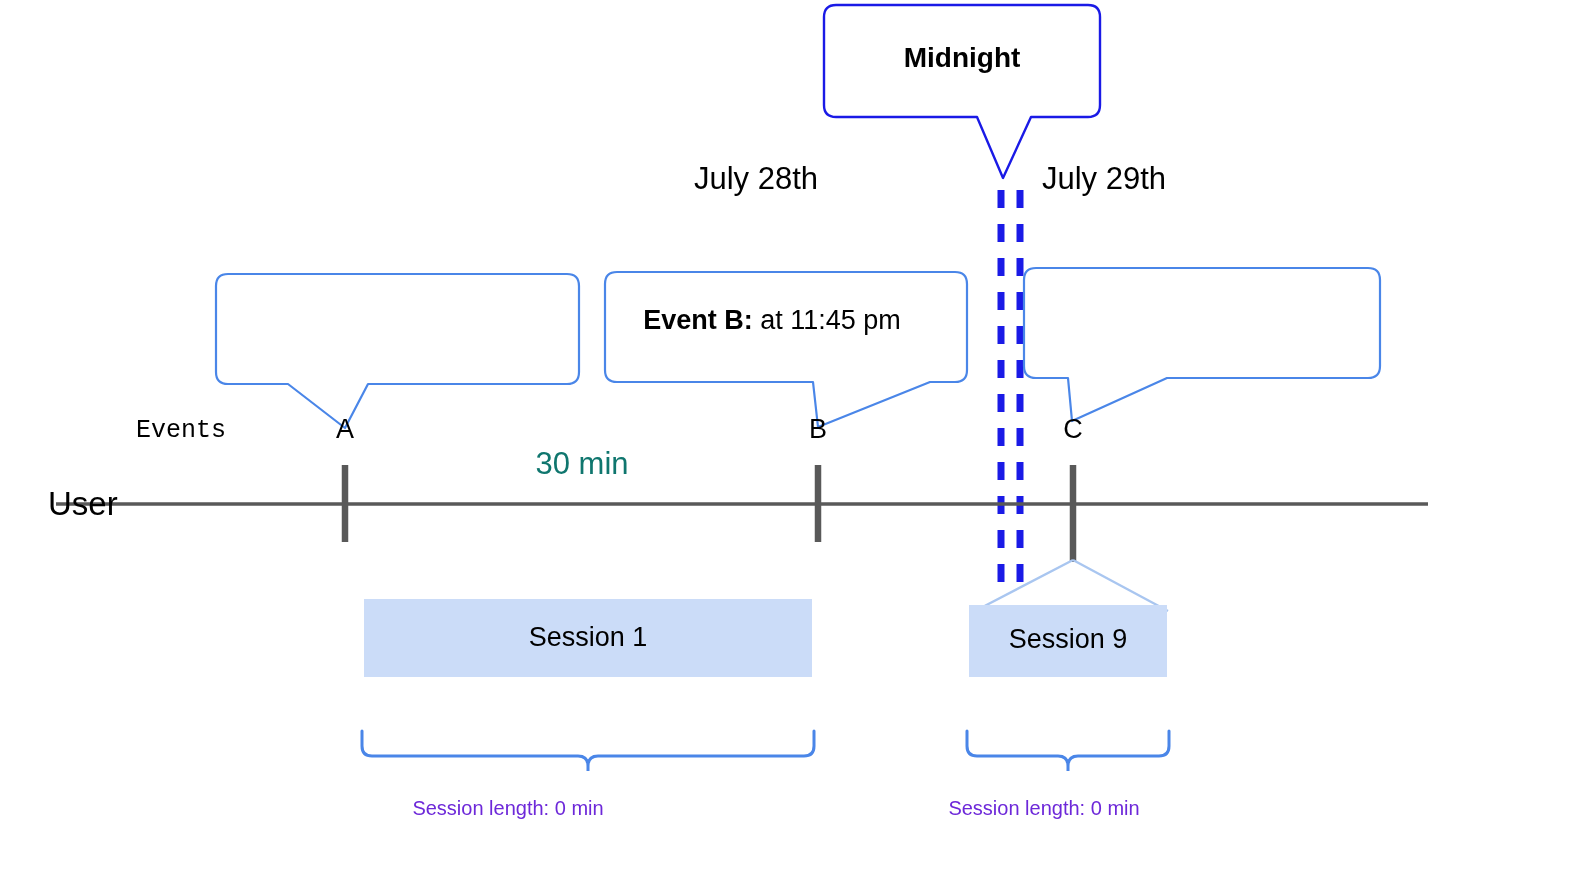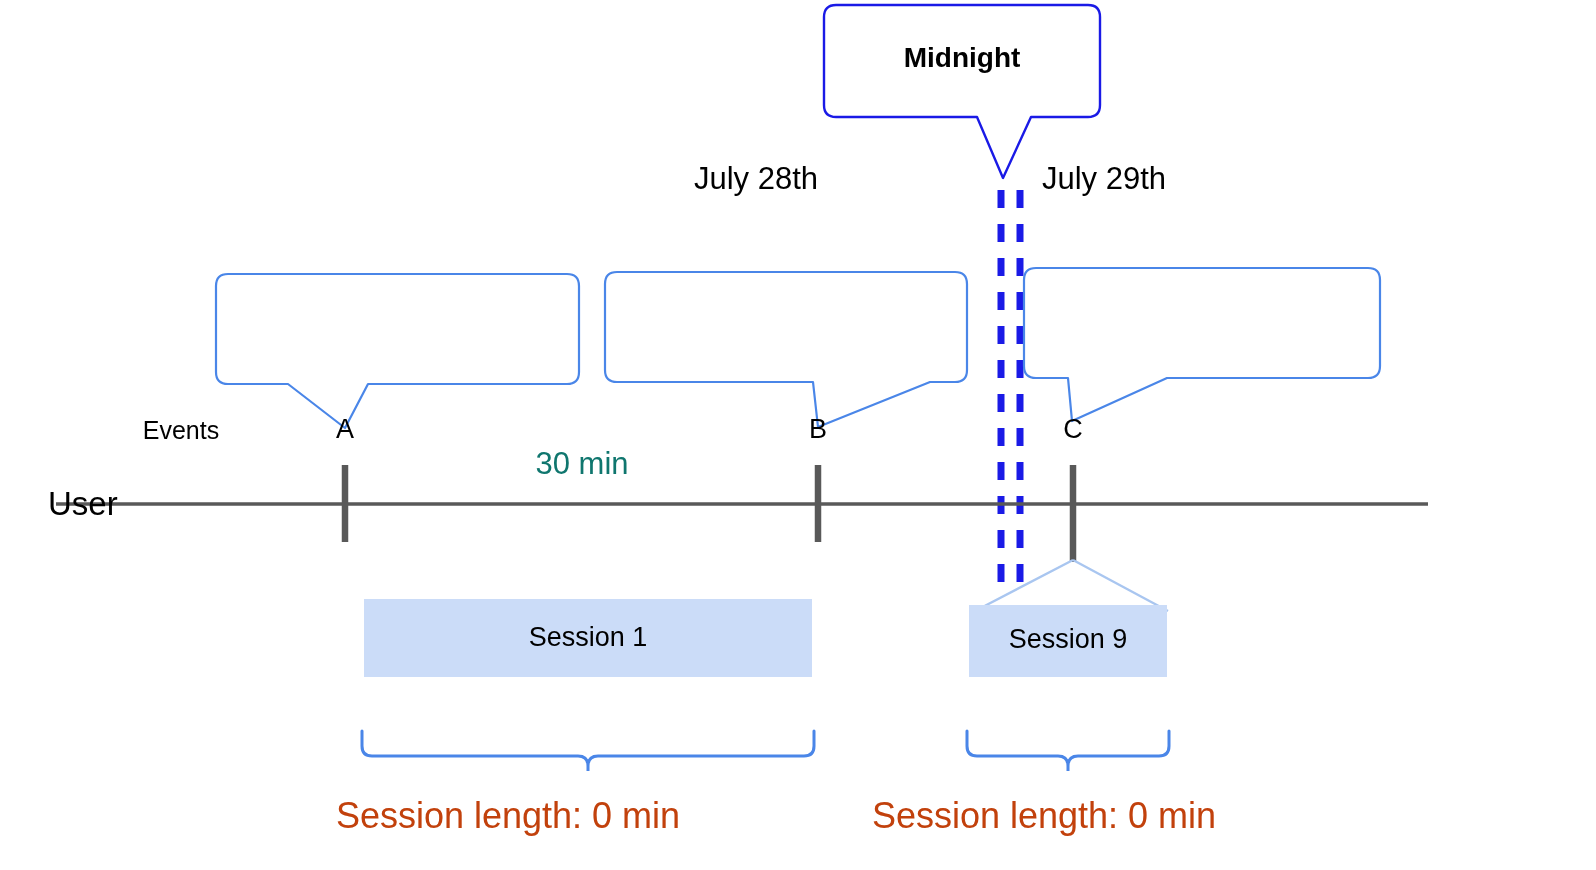--- a/index.html
+++ b/index.html
@@ -47,37 +47,38 @@
     font-size: 31px;
     color: #000000;
   }
   .user-text {
     font-size: 33px;
     color: #000000;
   }
   .events-text {
     font-size: 25px;
     color: #000000;
+    font-family: Liberation Mono, monospace;
   }
   .marker-text {
     font-size: 27px;
     color: #000000;
   }
   .dur-text {
     font-size: 31px;
     color: #0f766e;
   }
   .session-text {
     font-size: 27px;
     color: #000000;
     text-align: center;
   }
   .sesslen-text {
-    font-size: 36px;
-    color: #c2410c;
+    font-size: 20px;
+    color: #6d28d9;
   }
   .ctr { transform: translateX(-50%); }
 </style>
 </head>
 <body>
 
 <div id="canvas">
 
   <svg id="vec" viewBox="0 0 1596 870" xmlns="http://www.w3.org/2000/svg">
 
@@ -201,20 +202,23 @@
 
   </svg>
 
   <div class="lbl midnight-text ctr" style="left:962px; top:44px;">Midnight</div>
 
   <div class="lbl date-text ctr" style="left:756px; top:163px;">July 28th</div>
 
   <div class="lbl date-text ctr" style="left:1104px; top:163px;">July 29th</div>
 
 
+  <div class="lbl callout-text ctr" style="left:772px; top:307px;">
+    <b>Event B:</b><span> at 11:45 pm</span>
+  </div>
 
 
   <div class="lbl events-text ctr" style="left:181px; top:418px;">Events</div>
 
   <div class="lbl marker-text ctr" style="left:345px; top:416px;">A</div>
 
   <div class="lbl marker-text ctr" style="left:818px; top:416px;">B</div>
 
   <div class="lbl marker-text ctr" style="left:1073px; top:416px;">C</div>
 

